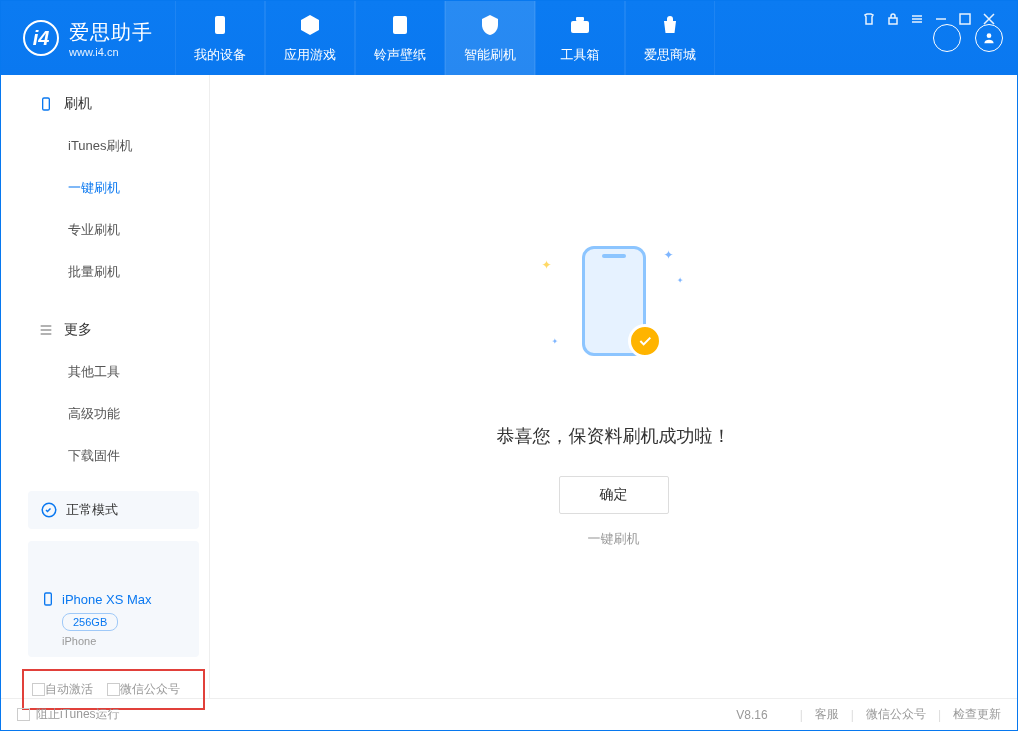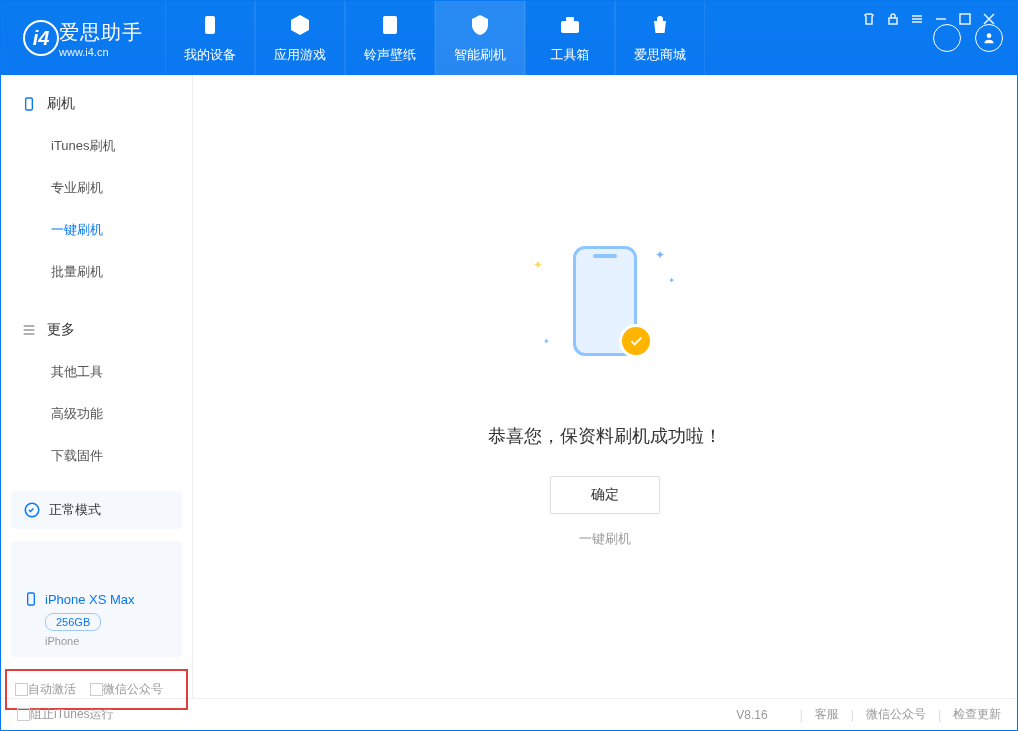--- a/index.html
+++ b/index.html
@@ -2,38 +2,38 @@
 <html><head>
 <meta charset="utf-8">
 <style>
 * { margin: 0; padding: 0; box-sizing: border-box; font-family: "Microsoft YaHei", Arial, sans-serif; }
 body { width: 1018px; height: 731px; background: #fff; border: 1px solid #0778ef; overflow: hidden; }
 
 
 .header { height: 74px; background: linear-gradient(to bottom, #0b7bf2, #0a78f0); display: flex; align-items: center; color: #fff; }
 .logo-area { display: flex; align-items: center; padding: 0 22px; }
 .logo-icon { width: 36px; height: 36px; border: 2px solid #fff; border-radius: 50%; display: flex; align-items: center; justify-content: center; font-size: 20px; font-weight: bold; font-style: italic; }
-.logo-text { }
+.logo-text { margin-left: 10px; }
 .logo-title { font-size: 20px; font-weight: 500; letter-spacing: 1px; }
 .logo-sub { font-size: 11px; opacity: 0.9; }
 .nav { display: flex; height: 100%; }
 .nav-item { width: 90px; display: flex; flex-direction: column; align-items: center; justify-content: center; cursor: pointer; font-size: 13px; gap: 6px; border-left: 1px solid rgba(255,255,255,0.08); border-right: 1px solid rgba(255,255,255,0.08); }
 .nav-item.active { background: rgba(255,255,255,0.12); }
 .nav-icon svg { width: 24px; height: 24px; fill: #fff; }
 .header-spacer { flex: 1; }
 .header-right { display: flex; align-items: center; gap: 14px; padding-right: 14px; }
 .header-right svg { width: 16px; height: 16px; fill: #fff; cursor: pointer; }
 .title-icons { display: flex; gap: 10px; align-items: center; margin-right: 8px; opacity: 0.9; position: absolute; top: 12px; right: 14px; }
 .title-icons .ti { width: 14px; height: 14px; cursor: pointer; display: flex; align-items: center; justify-content: center; }
 .title-icons .ti svg { width: 12px; height: 12px; stroke: #fff; fill: none; stroke-width: 1.5; }
 .header-circle { width: 28px; height: 28px; border: 1.5px solid #fff; border-radius: 50%; display: flex; align-items: center; justify-content: center; cursor: pointer; }
 .header-circle svg { width: 14px; height: 14px; fill: #fff; }
 
 
-.body { display: flex; height: calc(100% - 74px - 32px); }
+.body { display: flex; height: calc(100% - 74px - 32px); padding-left: 17px; }
 .sidebar { width: 192px; border-right: 1px solid #eee; display: flex; flex-direction: column; }
 .side-section { padding: 8px 0; }
 .side-header { display: flex; align-items: center; padding: 12px 20px; font-size: 14px; color: #333; font-weight: 500; }
 .side-header svg { width: 16px; height: 16px; margin-right: 10px; }
 .side-item { padding: 12px 20px 12px 50px; font-size: 13px; color: #555; cursor: pointer; }
 .side-item.active { color: #0a78f0; }
 .side-spacer { flex: 1; }
 .side-status { margin: 6px 10px; padding: 10px 12px; background: #f5f8fc; border-radius: 4px; display: flex; align-items: center; font-size: 13px; color: #333; }
 .side-status svg { width: 18px; height: 18px; margin-right: 8px; }
 .side-device { margin: 6px 10px; padding: 10px 12px; background: #f5f8fc; border-radius: 4px; font-size: 13px; }
@@ -56,21 +56,21 @@
 .sp1 { top: 32px; left: 18px; color: #ffd966; }
 .sp2 { top: 22px; right: 30px; }
 .sp3 { bottom: 30px; left: 28px; font-size: 8px; }
 .sp4 { top: 50px; right: 20px; font-size: 8px; }
 .success-msg { margin-top: 48px; font-size: 18px; color: #333; font-weight: 500; }
 .ok-btn { margin-top: 28px; padding: 9px 40px; border: 1px solid #ddd; background: #fff; font-size: 14px; color: #333; cursor: pointer; border-radius: 2px; }
 .log-link { margin-top: 16px; font-size: 13px; color: #999; cursor: pointer; }
 
 
 .footer { height: 32px; border-top: 1px solid #eee; display: flex; align-items: center; padding: 0 16px; font-size: 12px; color: #999; }
-.footer label { display: flex; align-items: center; cursor: pointer; }
+.footer label { display: flex; align-items: center; gap: 6px; cursor: pointer; }
 .footer-spacer { flex: 1; }
 .footer .ver { margin-right: 20px; }
 .footer .link { color: #999; cursor: pointer; }
 .footer .divider { margin: 0 12px; color: #ddd; }
 </style>
 </head>
 <body>
 
 <div class="header">
   <div class="logo-area">
@@ -175,22 +175,22 @@
 <div class="body">
   <div class="sidebar">
     <div class="side-section">
       <div class="side-header">
         <svg viewBox="0 0 24 24" fill="none" stroke="#0a78f0" stroke-width="2">
             <rect x="7" y="3" width="10" height="18" rx="2"></rect>
           </svg>
         <span>刷机</span>
       </div>
       <div class="side-item">iTunes刷机</div>
+      <div class="side-item active">一键刷机</div>
       <div class="side-item">专业刷机</div>
-      <div class="side-item active">一键刷机</div>
       <div class="side-item">批量刷机</div>
     </div>
     <div class="side-section">
       <div class="side-header">
         <svg viewBox="0 0 24 24" fill="none" stroke="#999" stroke-width="2">
             <path d="M4 6h16M4 12h16M4 18h16"></path>
           </svg>
         <span>更多</span>
       </div>
       <div class="side-item">其他工具</div>

